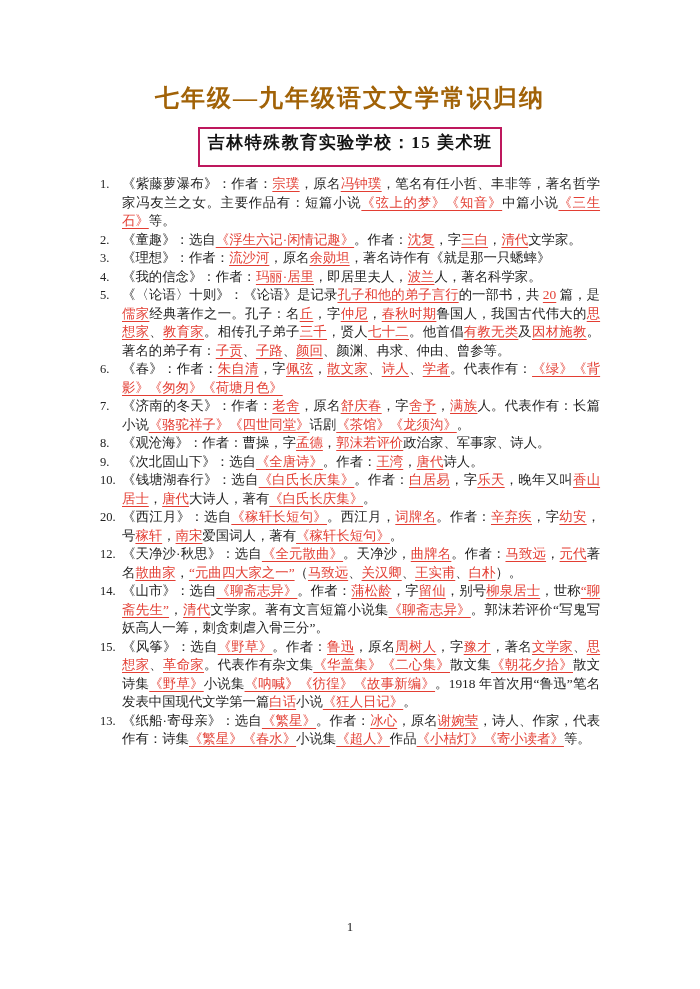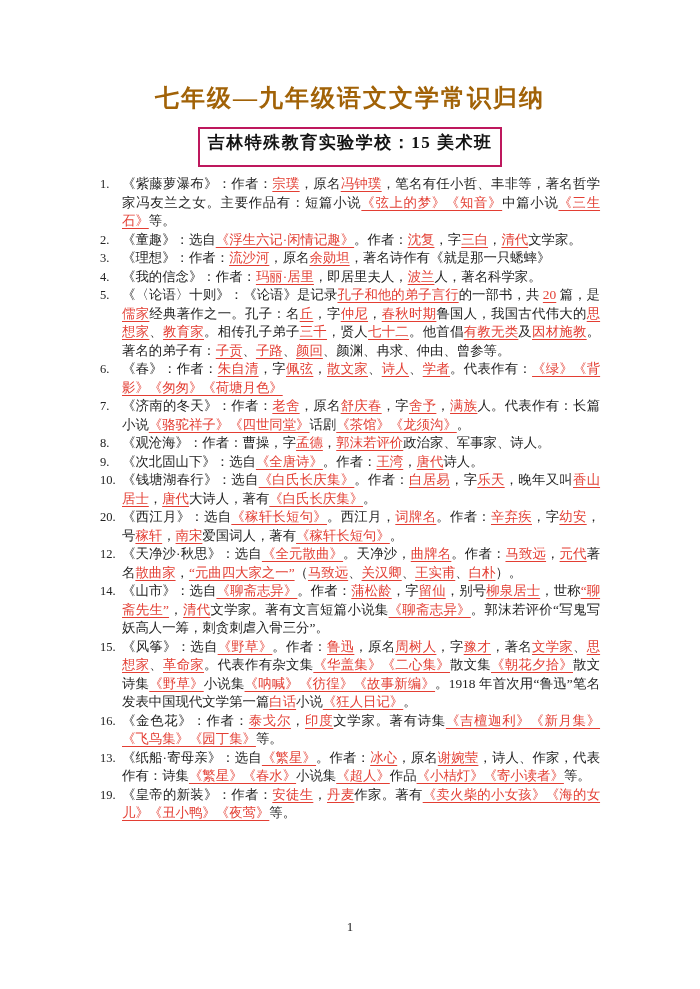--- a/index.html
+++ b/index.html
@@ -120,26 +120,18 @@
       </div>
       <div class="item">
         <span class="num">14.</span>
         <span class="content"><span class="plain">《山市》：选自</span><span class="red">《聊斋志异》</span><span class="plain">。作者：</span><span class="red">蒲松龄</span><span class="plain">，字</span><span class="red">留仙</span><span class="plain">，别号</span><span class="red">柳泉居士</span><span class="plain">，世称</span><span class="red">“聊斋先生”</span><span class="plain">，</span><span class="red">清代</span><span class="plain">文学家。著有文言短篇小说集</span><span class="red">《聊斋志异》</span><span class="plain">。郭沫若评价“写鬼写妖高人一筹，刺贪刺虐入骨三分”。</span></span>
       </div>
       <div class="item">
         <span class="num">15.</span>
         <span class="content"><span class="plain">《风筝》：选自</span><span class="red">《野草》</span><span class="plain">。作者：</span><span class="red">鲁迅</span><span class="plain">，原名</span><span class="red">周树人</span><span class="plain">，字</span><span class="red">豫才</span><span class="plain">，著名</span><span class="red">文学家</span><span class="plain">、</span><span class="red">思想家</span><span class="plain">、</span><span class="red">革命家</span><span class="plain">。代表作有杂文集</span><span class="red">《华盖集》《二心集》</span><span class="plain">散文集</span><span class="red">《朝花夕拾》</span><span class="plain">散文诗集</span><span class="red">《野草》</span><span class="plain">小说集</span><span class="red">《呐喊》《彷徨》《故事新编》</span><span class="plain">。1918 年首次用“鲁迅”笔名发表中国现代文学第一篇</span><span class="red">白话</span><span class="plain">小说</span><span class="red">《狂人日记》</span><span class="plain">。</span></span>
       </div>
       <div class="item">
-        <span class="num">16.</span>
-        <span class="content"><span class="plain">《金色花》：作者：</span><span class="red">泰戈尔</span><span class="plain">，</span><span class="red">印度</span><span class="plain">文学家。著有诗集</span><span class="red">《吉檀迦利》《新月集》《飞鸟集》《园丁集》</span><span class="plain">等。</span></span>
-      </div>
-      <div class="item">
         <span class="num">13.</span>
         <span class="content"><span class="plain">《纸船·寄母亲》：选自</span><span class="red">《繁星》</span><span class="plain">。作者：</span><span class="red">冰心</span><span class="plain">，原名</span><span class="red">谢婉莹</span><span class="plain">，诗人、作家，代表作有：诗集</span><span class="red">《繁星》《春水》</span><span class="plain">小说集</span><span class="red">《超人》</span><span class="plain">作品</span><span class="red">《小桔灯》《寄小读者》</span><span class="plain">等。</span></span>
-      </div>
-      <div class="item">
-        <span class="num">19.</span>
-        <span class="content"><span class="plain">《皇帝的新装》：作者：</span><span class="red">安徒生</span><span class="plain">，</span><span class="red">丹麦</span><span class="plain">作家。著有</span><span class="red">《卖火柴的小女孩》《海的女儿》《丑小鸭》《夜莺》</span><span class="plain">等。</span></span>
       </div>
     </div>
   <div class="page-number">1</div>
 </div>
 
 </body></html>

